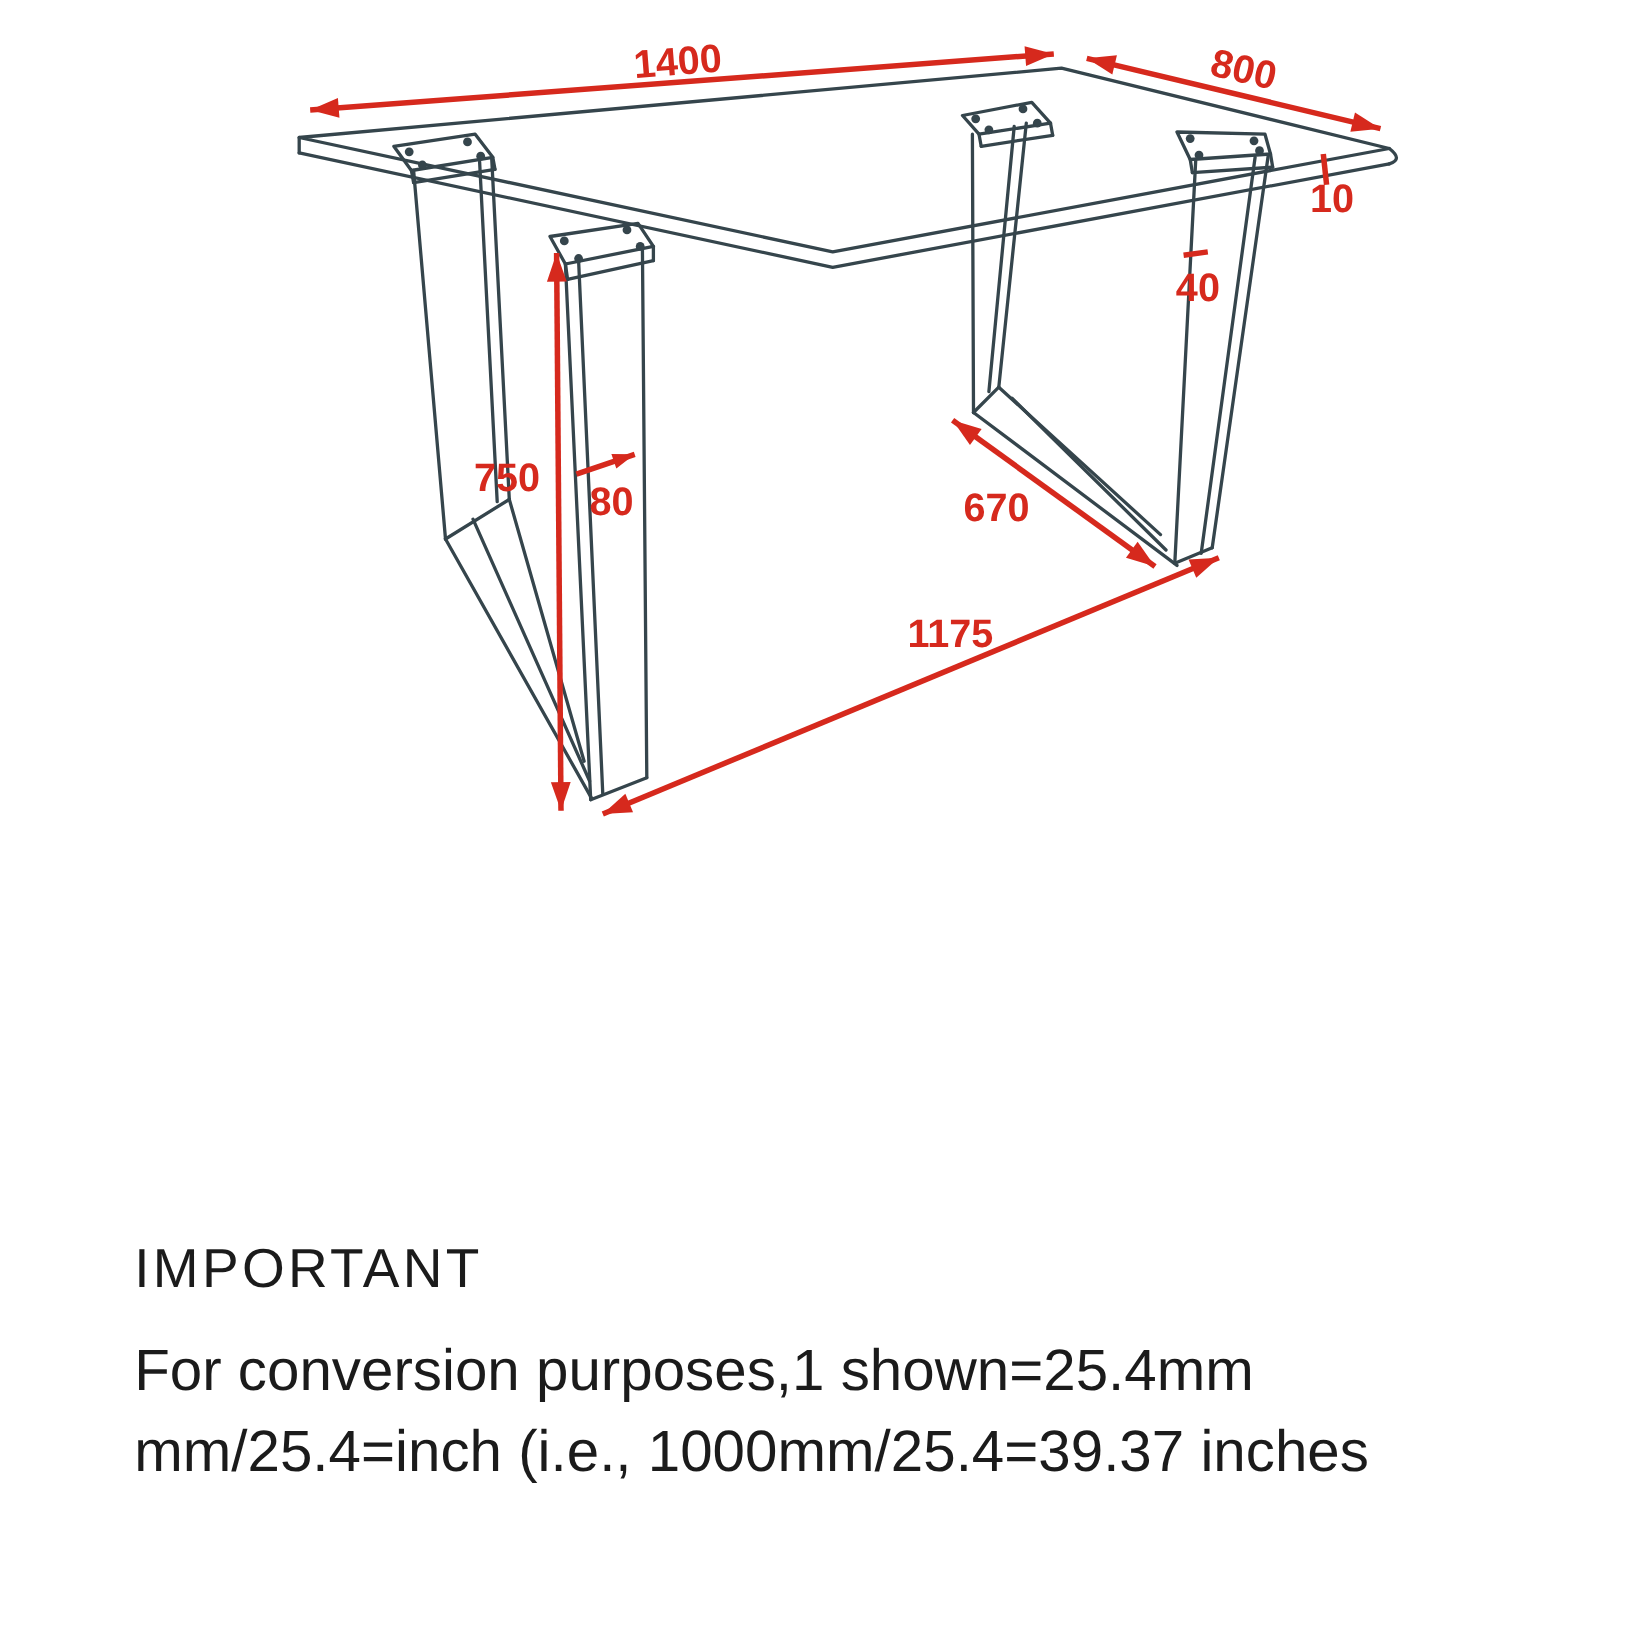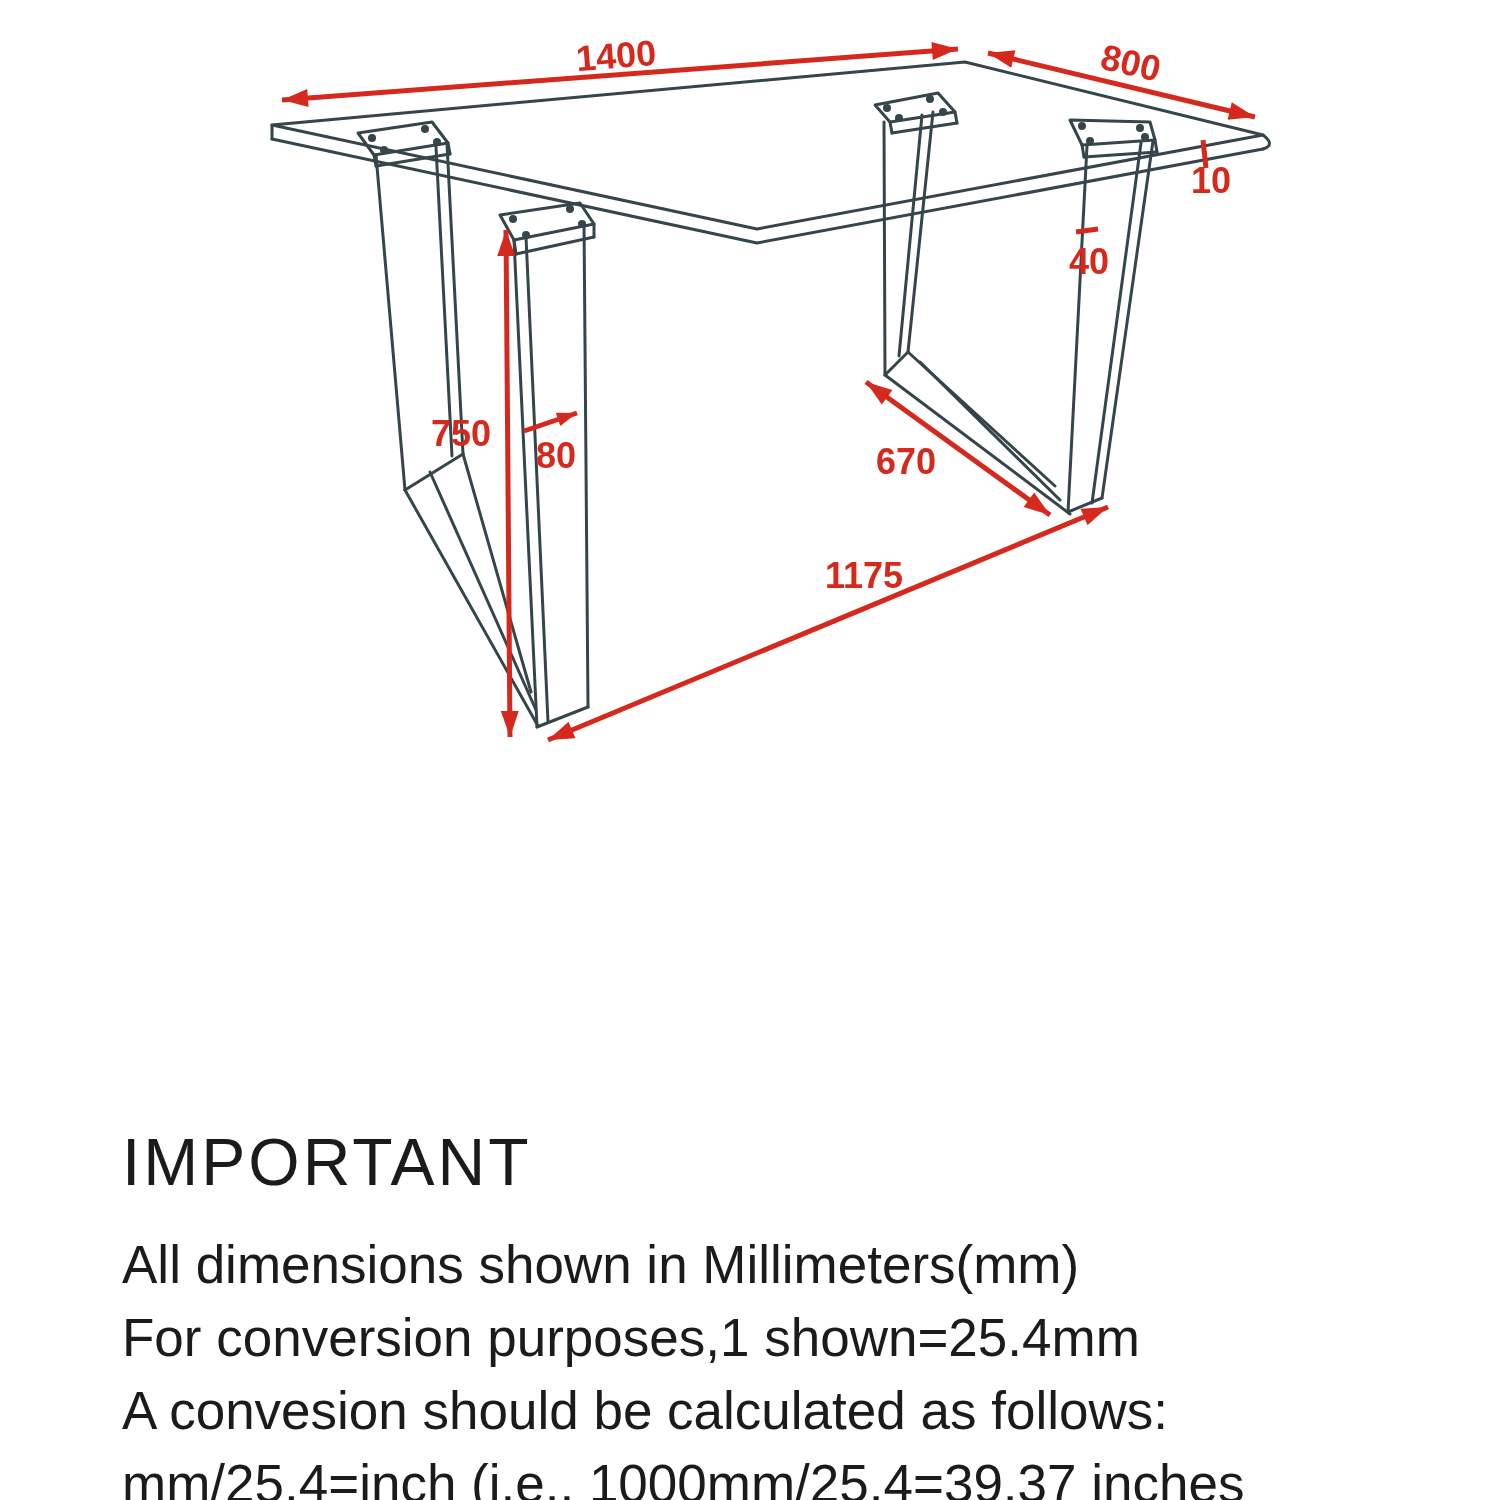--- a/index.html
+++ b/index.html
@@ -17,21 +17,21 @@
   .fill-dark{fill:#35454c;stroke:none;}
   .dim-label{
     font-family:"Liberation Sans", sans-serif;
     font-size:36px;font-weight:bold;fill:#d6291d;
   }
   .notes{
     position:absolute;left:122px;top:1124px;
     color:#1b1b1b;
   }
   .notes-title{
-    font-size:66px;letter-spacing:3px;font-weight:400;
+    font-size:50px;letter-spacing:3px;font-weight:400;
     margin:0 0 28px 0;
   }
   .note-line{
     font-size:53px;line-height:73px;font-weight:400;white-space:nowrap;
   }
 </style>
 </head>
 <body>
 
 <div class="canvas">
@@ -172,19 +172,17 @@
     <g>
       <line class="stroke-red" x1="548" y1="740" x2="1108" y2="507"></line>
       <polygon class="fill-red" points="548,740 575.5,738.3 568.5,721.7"></polygon>
       <polygon class="fill-red" points="1108,507 1087.5,525.3 1080.5,508.7"></polygon>
       <text class="dim-label" x="864" y="588" text-anchor="middle">1175</text>
     </g>
   </svg>
 
   <div class="notes">
     <div class="notes-title">IMPORTANT</div>
-    <div class="note-line">All dimensions shown in Millimeters(mm)</div>
     <div class="note-line">For conversion purposes,1 shown=25.4mm</div>
-    <div class="note-line">A convesion should be calculated as follows:</div>
     <div class="note-line">mm/25.4=inch (i.e., 1000mm/25.4=39.37 inches</div>
   </div>
 
 </div>
 
 </body></html>

